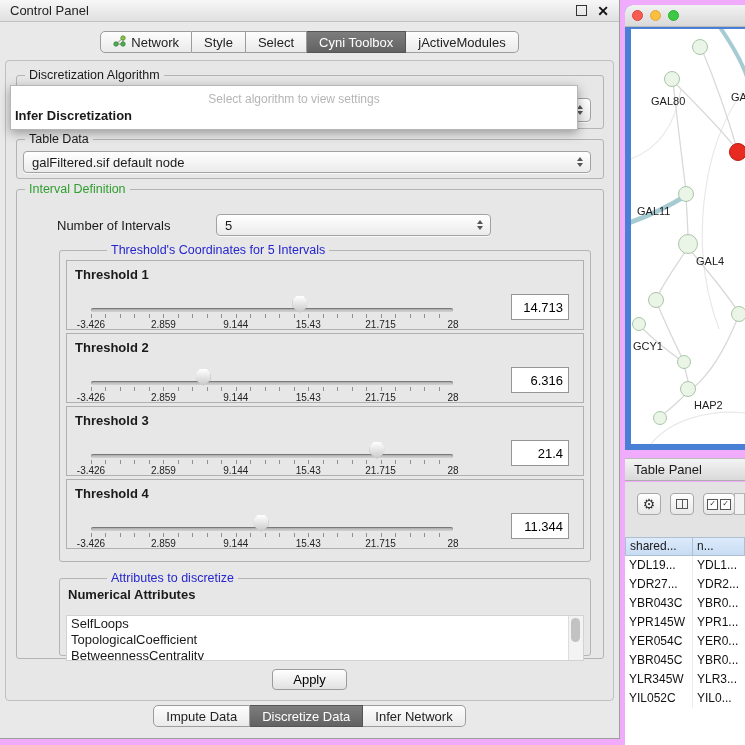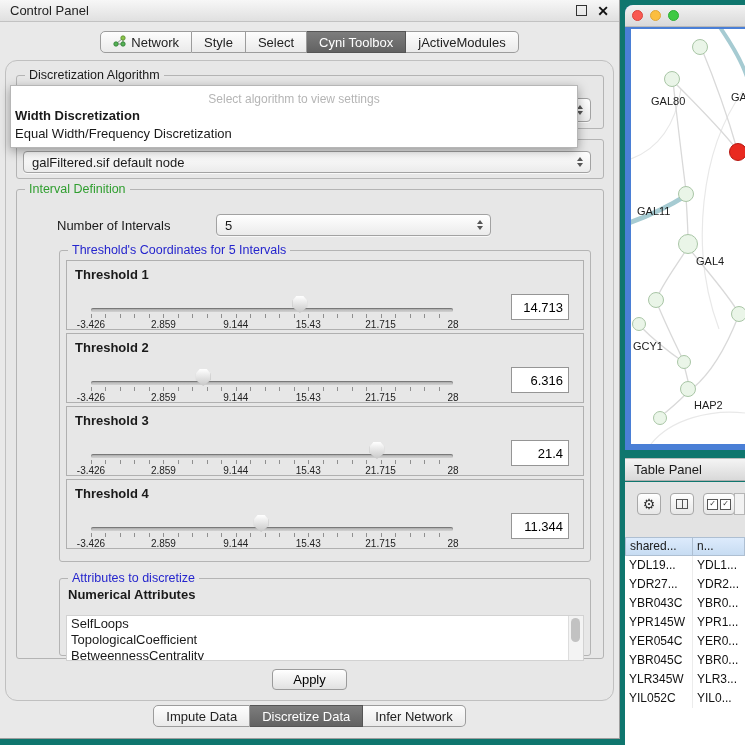--- a/index.html
+++ b/index.html
@@ -1,16 +1,16 @@
 <!DOCTYPE html>
 <html><head>
 <meta charset="utf-8">
 <style>
   html,body{margin:0;padding:0;}
-  #app{position:relative;width:745px;height:745px;background:#0f766e;overflow:hidden;
+  #app{position:relative;width:745px;height:745px;background:#f0abfc;overflow:hidden;
        font-family:"Liberation Sans",sans-serif;font-size:13px;color:#1a1a1a;}
 
   
   #cp{position:absolute;left:0;top:0;width:620px;height:739px;background:#e9e9e9;
       border-right:1px solid #9e9e9e;border-bottom:1px solid #9e9e9e;box-sizing:border-box;}
   .cp-titlebar{position:absolute;top:0;left:0;right:0;height:22px;
       background:linear-gradient(#f7f7f7,#e0e0e0);border-bottom:1px solid #c2c2c2;
       display:flex;align-items:center;padding:0 10px;box-sizing:border-box;}
   .cp-title{font-size:13px;color:#222;}
   .win-icons{margin-left:auto;display:flex;gap:10px;align-items:center;}
@@ -19,27 +19,27 @@
 
   .cp-tabs{position:absolute;top:31px;left:0;width:100%;display:flex;justify-content:center;}
   .seg-btn{height:22px;padding:0 12px;font-size:13px;display:flex;align-items:center;gap:5px;
       background:linear-gradient(#fdfdfd,#eaeaea);border:1px solid #9c9c9c;border-left:none;
       color:#222;box-sizing:border-box;cursor:default;white-space:nowrap;}
   .seg-btn:first-child{border-left:1px solid #9c9c9c;border-radius:5px 0 0 5px;}
   .seg-btn:last-child{border-radius:0 5px 5px 0;}
   .seg-btn.sel{background:linear-gradient(#7d7d7d,#626262);color:#fff;border-color:#555;}
 
   .cp-inner{position:absolute;left:5px;top:60px;width:609px;height:641px;background:#e7e7e7;
-      border:1px solid #c0c0c0;border-radius:12px;box-sizing:border-box;}
+      border:1px solid #c0c0c0;border-radius:4px;box-sizing:border-box;}
 
   .group{position:absolute;border:1px solid #b4b4b4;border-radius:3px;box-sizing:border-box;}
   .group-label{position:absolute;top:-8px;left:8px;background:#e7e7e7;padding:0 4px;
       font-size:12.5px;line-height:15px;white-space:nowrap;}
   .group-label.green{color:#2f9e2f;}
-  .group-label.blue{color:#2525cd;}
+  .group-label.blue{color:#2525cd;margin-left:39px;}
 
   .combo{position:absolute;height:22px;border:1px solid #a2a2a2;border-radius:4px;
       background:linear-gradient(#ffffff,#ebebeb);box-sizing:border-box;display:flex;
       align-items:center;padding:0 22px 0 8px;font-size:13px;box-shadow:0 1px 0 rgba(255,255,255,.7);}
   .combo-arrows{position:absolute;right:7px;top:50%;transform:translateY(-50%);
       display:flex;flex-direction:column;gap:2px;}
   .combo-arrows i{display:block;width:0;height:0;border-left:3.5px solid transparent;border-right:3.5px solid transparent;}
   .combo-arrows .up{border-bottom:4px solid #555;}
   .combo-arrows .down{border-top:4px solid #555;}
 
@@ -285,22 +285,21 @@
         </div>
       </div>
 
       <div class="apply-row">
         <button class="apply-btn">Apply</button>
       </div>
     </div>
 
     <div class="algo-popup">
       <div class="popup-hint">Select algorithm to view settings</div>
-      <div class="popup-opt bold">Width Discretization</div>
-      <div class="popup-opt">Equal Width/Frequency Discretization</div>
+      <div class="popup-opt bold">Infer Discretization</div>
     </div>
 
     <div class="bottom-tabs">
       <div class="seg-btn">
         <span>Impute Data</span>
       </div>
       <div class="seg-btn sel">
         <span>Discretize Data</span>
       </div>
       <div class="seg-btn">

